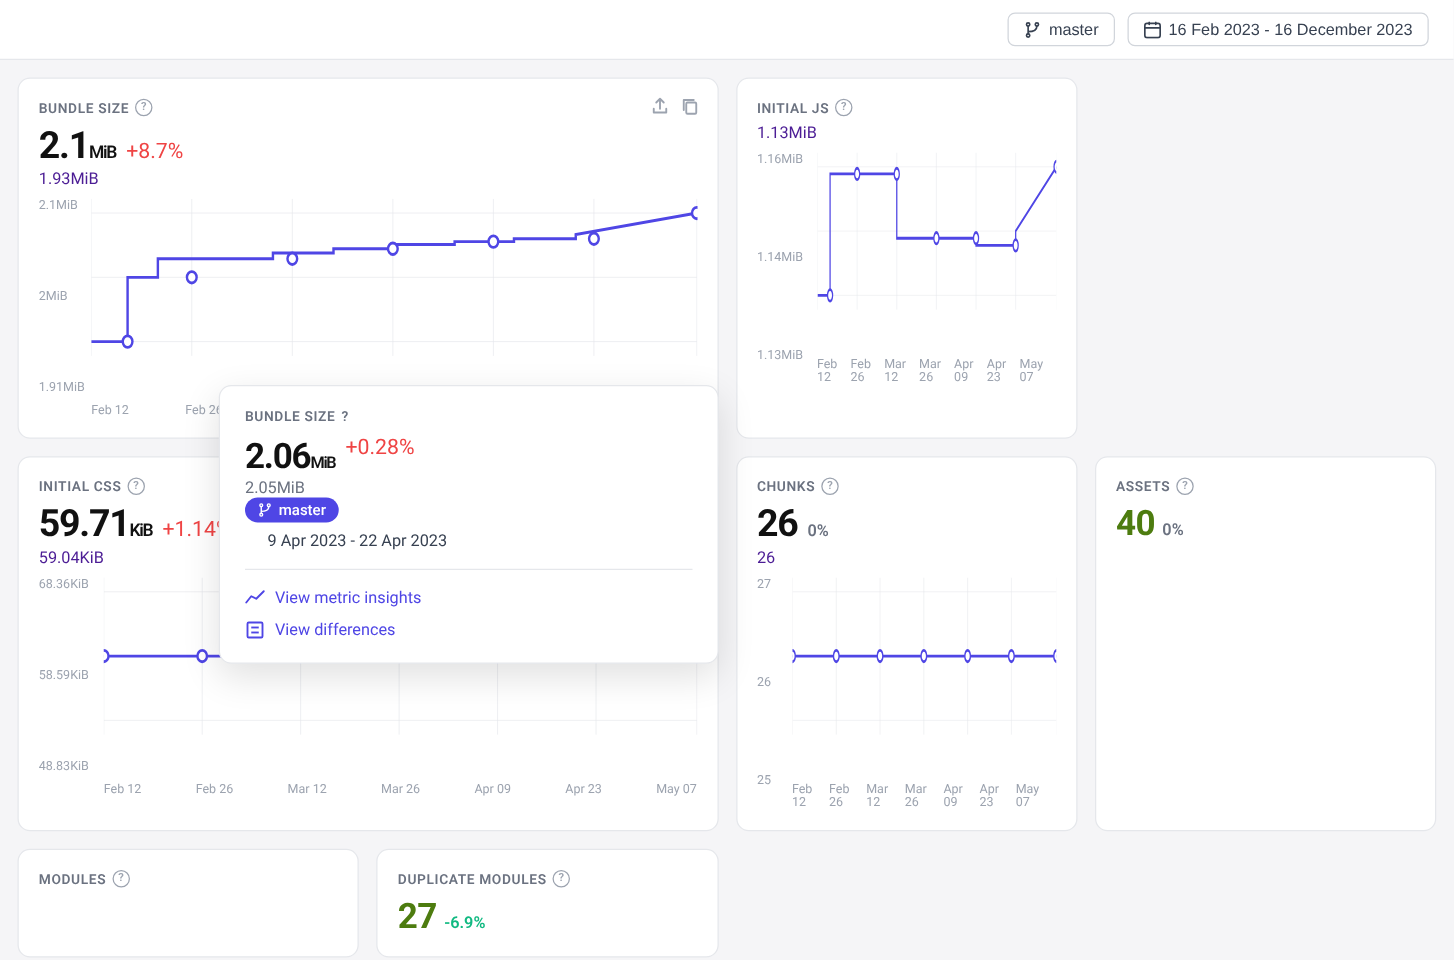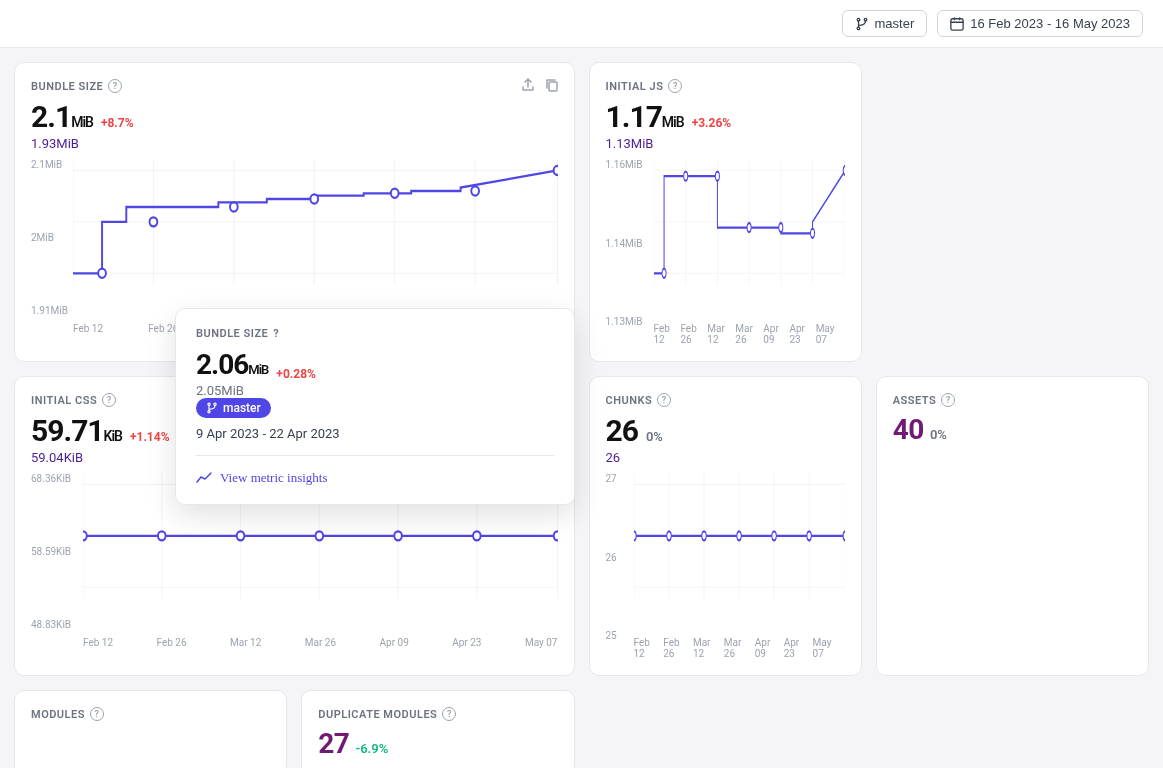--- a/index.html
+++ b/index.html
@@ -87,21 +87,21 @@
     .metric-main {
       font-size: 30px;
       font-weight: 700;
       color: #111;
       letter-spacing: -1px;
     }
     .metric-main .unit {
       font-size: 14px;
       font-weight: 600;
     }
-    .metric-change-pos { color: #ef4444; font-size: 12px; font-weight: 700; }
+    .metric-change-pos { color: #ef4444; font-size: 17px; font-weight: 400; }
     .metric-change-neg { color: #10b981; font-size: 13px; font-weight: 600; }
     .metric-change-zero { color: #6b7280; font-size: 13px; font-weight: 600; }
     .metric-sub {
       color: #4c1d95;
       font-size: 13px;
       margin-bottom: 8px;
     }
 
     .chart-area {
       height: 160px;
@@ -145,21 +145,21 @@
       text-transform: uppercase;
       color: #6b7280;
       letter-spacing: 0.5px;
       display: flex;
       align-items: center;
       gap: 5px;
       margin-bottom: 8px;
     }
     .tooltip-value-row {
       display: flex;
-      align-items: flex-end;
+      align-items: flex-start;
       gap: 8px;
       margin-bottom: 2px;
     }
     .tooltip-value {
       font-size: 28px;
       font-weight: 700;
       color: #111;
       letter-spacing: -1px;
     }
     .tooltip-value .unit { font-size: 13px; font-weight: 600; }
@@ -173,40 +173,40 @@
       border-radius: 20px;
       padding: 3px 10px;
       font-size: 12px;
       font-weight: 500;
       margin-bottom: 8px;
     }
     .tooltip-date {
       color: #374151;
       font-size: 13px;
       margin-bottom: 14px;
+      margin-left: 18px;
     }
     .tooltip-divider {
       border: none;
       border-top: 1px solid #e5e7eb;
       margin-bottom: 14px;
     }
     .tooltip-links {
       display: flex;
       flex-direction: column;
       gap: 10px;
     }
     .tooltip-link {
       display: flex;
       align-items: center;
       gap: 8px;
       color: #4f46e5;
       font-size: 13px;
       text-decoration: none;
       cursor: pointer;
-      font-family: Liberation Serif, serif;
     }
     .tooltip-link-icon {
       width: 16px;
       height: 16px;
       flex-shrink: 0;
     }
 
     
     .chart-wrapper {
       position: relative;
@@ -235,21 +235,21 @@
 
     
     .bottom-label-row {
       display: flex;
       align-items: baseline;
       gap: 6px;
     }
     .large-num {
       font-size: 28px;
       font-weight: 700;
-      color: #701a75;
+      color: #4d7c0f;
       letter-spacing: -0.5px;
       text-align: center;
     }
   </style>
 </head>
 <body>
 
 <div class="top-bar">
   <button class="top-btn">
     <svg width="14" height="14" viewBox="0 0 16 16" fill="none" stroke="#374151" stroke-width="1.5">
@@ -258,21 +258,21 @@
       <circle cx="12" cy="3" r="1.5"></circle>
       <path d="M4 4.5v7M12 4.5c0 3-2.5 5-8 5" stroke-linecap="round"></path>
     </svg>
     <span>master</span>
   </button>
   <button class="top-btn">
     <svg width="14" height="14" viewBox="0 0 16 16" fill="none" stroke="#374151" stroke-width="1.5">
       <rect x="1" y="2" width="14" height="13" rx="2"></rect>
       <path d="M1 6h14M5 1v2M11 1v2" stroke-linecap="round"></path>
     </svg>
-    <span>16 Feb 2023 - 16 May 2023</span>
+    <span>16 Feb 2023 - 16 December 2023</span>
   </button>
 </div>
 
 <div class="dashboard">
 
   <div class="card card-wide">
     <div class="card-label">
       <span>BUNDLE SIZE</span>
       <span class="help-icon">?</span>
     </div>
@@ -351,26 +351,20 @@
           <span>May 07</span>
         </div>
       </div>
     </div>
   </div>
 
   <div class="card">
     <div class="card-label">
       <span>INITIAL JS</span>
       <span class="help-icon">?</span>
-    </div>
-    <div class="metric-value">
-      <span class="metric-main">
-        <span>1.17</span><span class="unit">MiB</span>
-      </span>
-      <span class="metric-change-pos">+3.26%</span>
     </div>
     <div class="metric-sub">1.13MiB</div>
     <div class="chart-wrapper">
       <div class="y-labels">
         <span>1.16MiB</span>
         <span>1.14MiB</span>
         <span>1.13MiB</span>
       </div>
       <div style="padding-left:48px;">
         <div class="chart-area">
@@ -591,16 +585,24 @@
     </div>
     <div class="tooltip-date">9 Apr 2023 - 22 Apr 2023</div>
     <hr class="tooltip-divider">
     <div class="tooltip-links">
       <a class="tooltip-link">
         <svg class="tooltip-link-icon" viewBox="0 0 16 16" fill="none" stroke="#4f46e5" stroke-width="1.5">
           <polyline points="1,12 5,7 9,9 15,3" stroke-linecap="round" stroke-linejoin="round"></polyline>
         </svg>
         <span>View metric insights</span>
       </a>
+      <a class="tooltip-link">
+        <svg class="tooltip-link-icon" viewBox="0 0 16 16" fill="none" stroke="#4f46e5" stroke-width="1.5">
+          <rect x="2" y="2" width="12" height="12" rx="1"></rect>
+          <line x1="5" y1="6" x2="11" y2="6"></line>
+          <line x1="5" y1="10" x2="11" y2="10"></line>
+        </svg>
+        <span>View differences</span>
+      </a>
     </div>
   </div>
 
 </div>
 
 </body></html>

